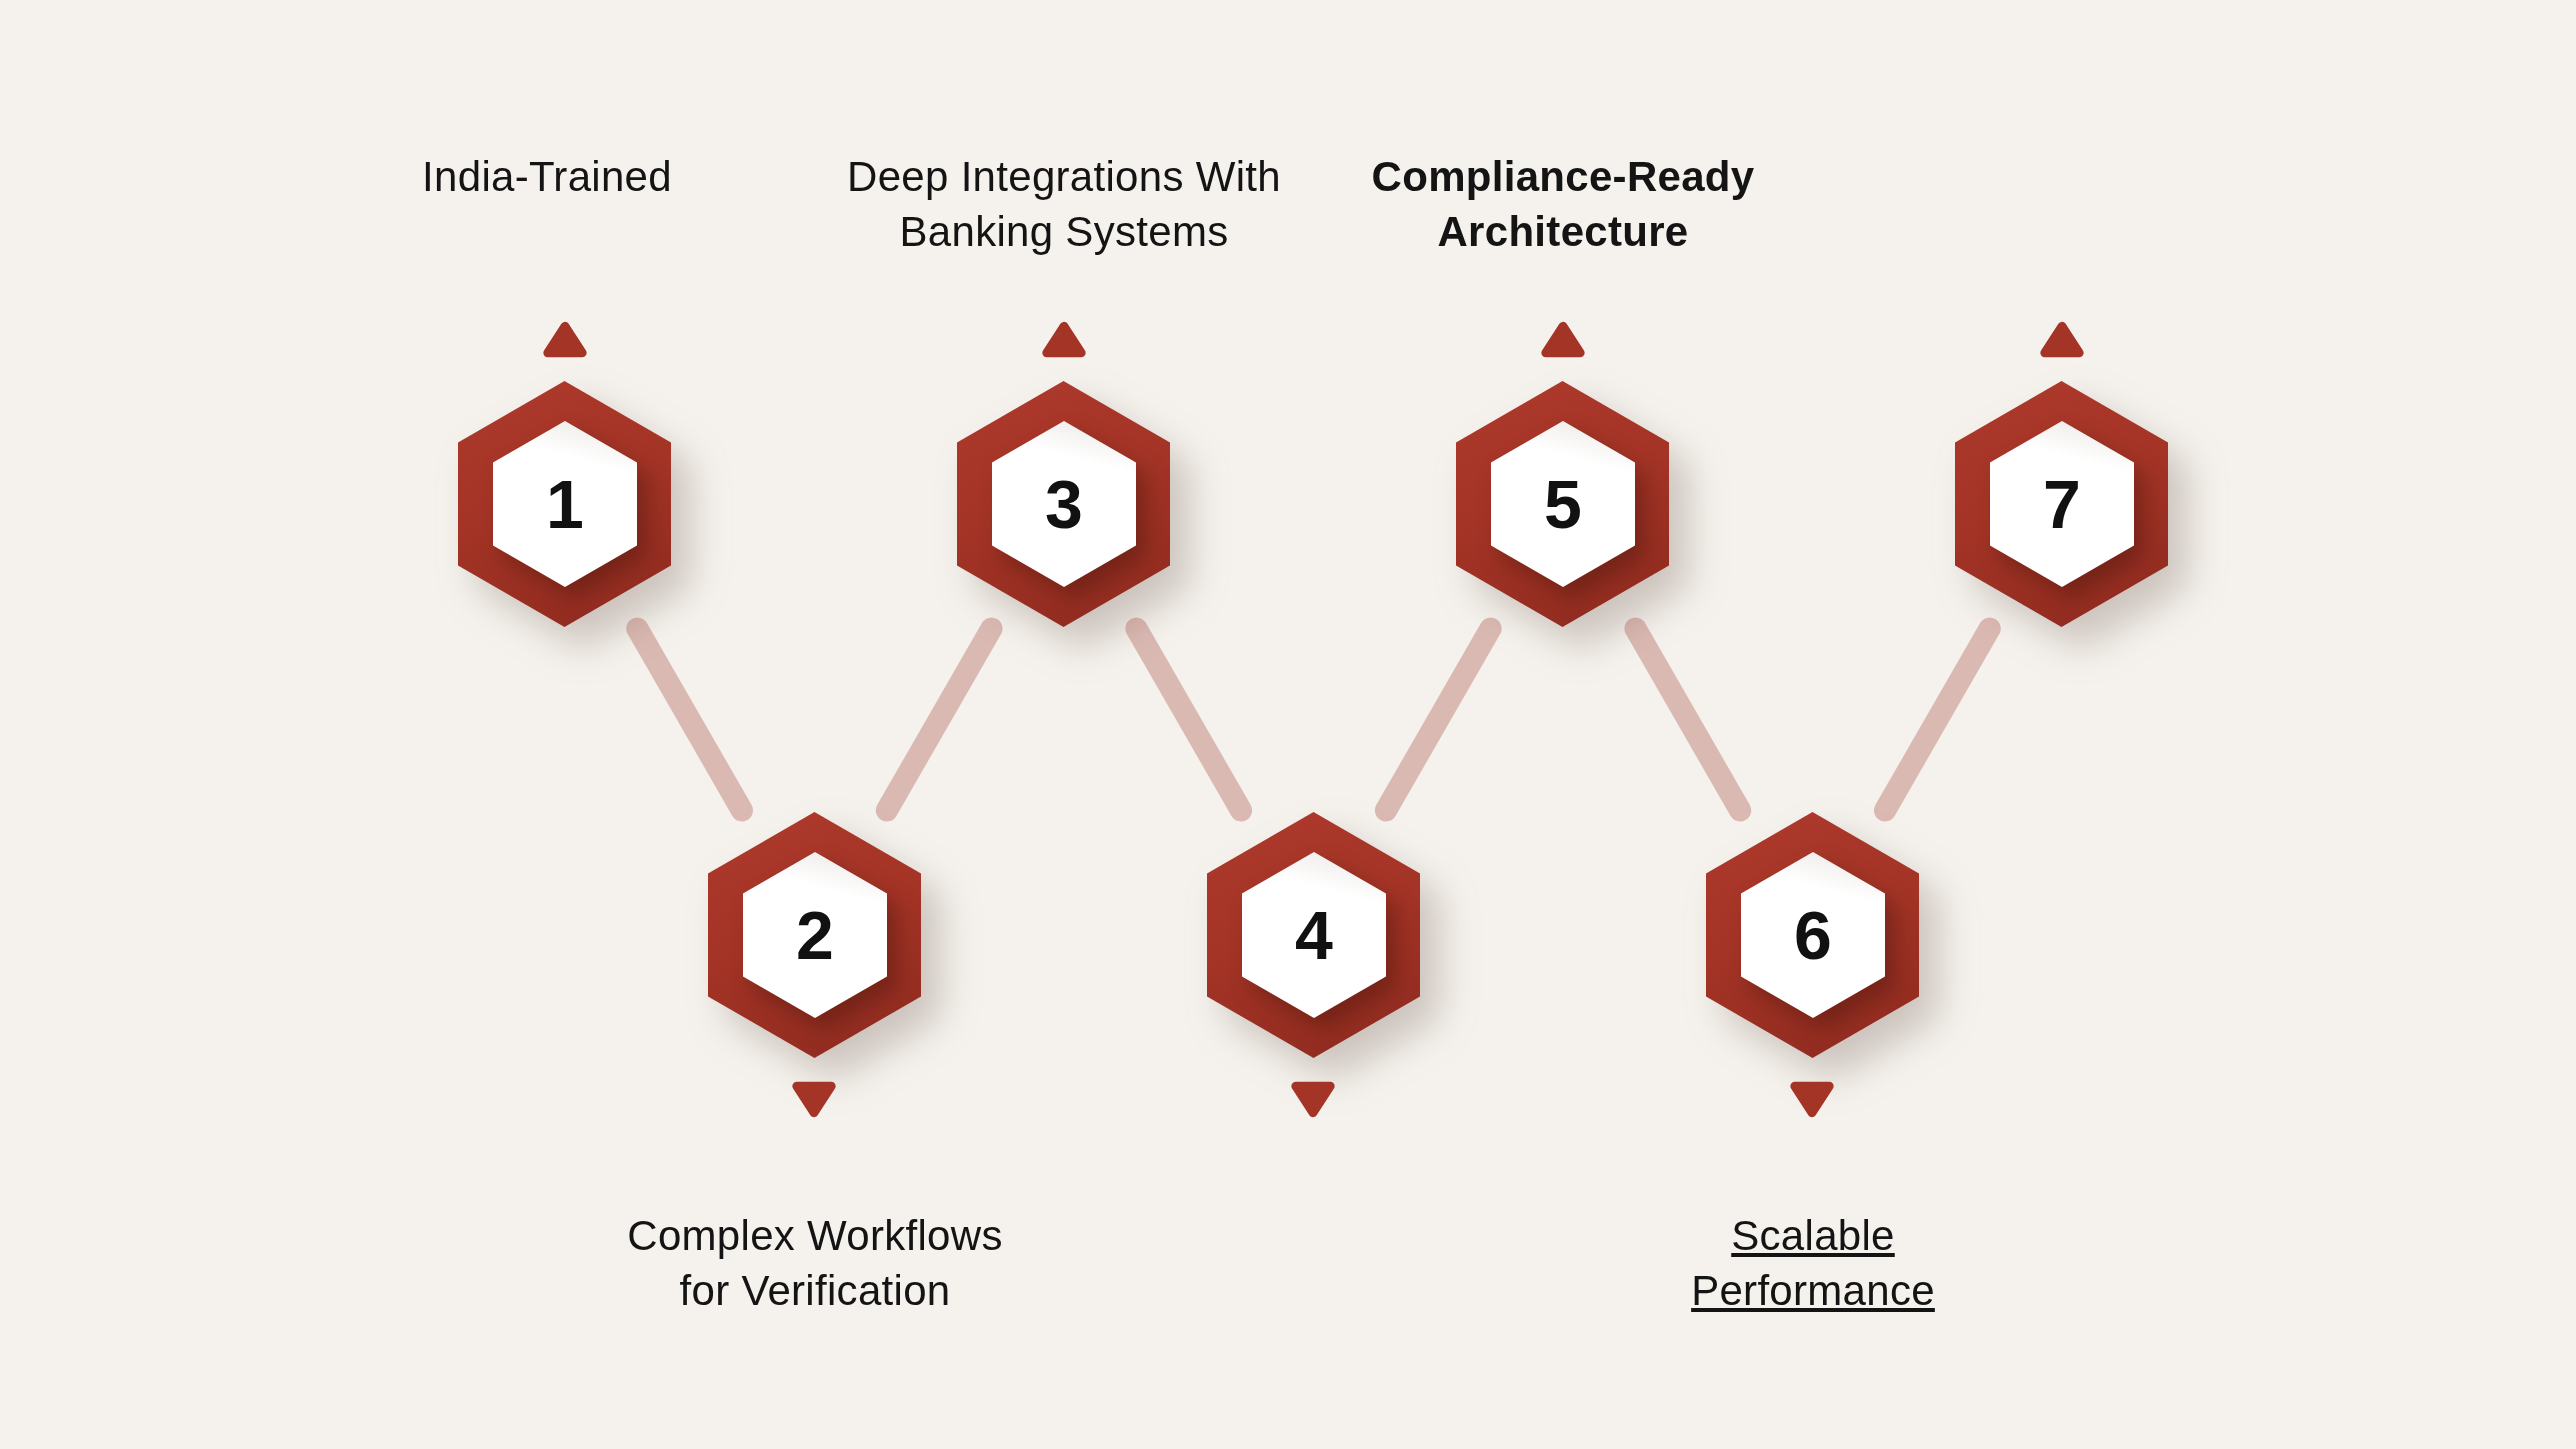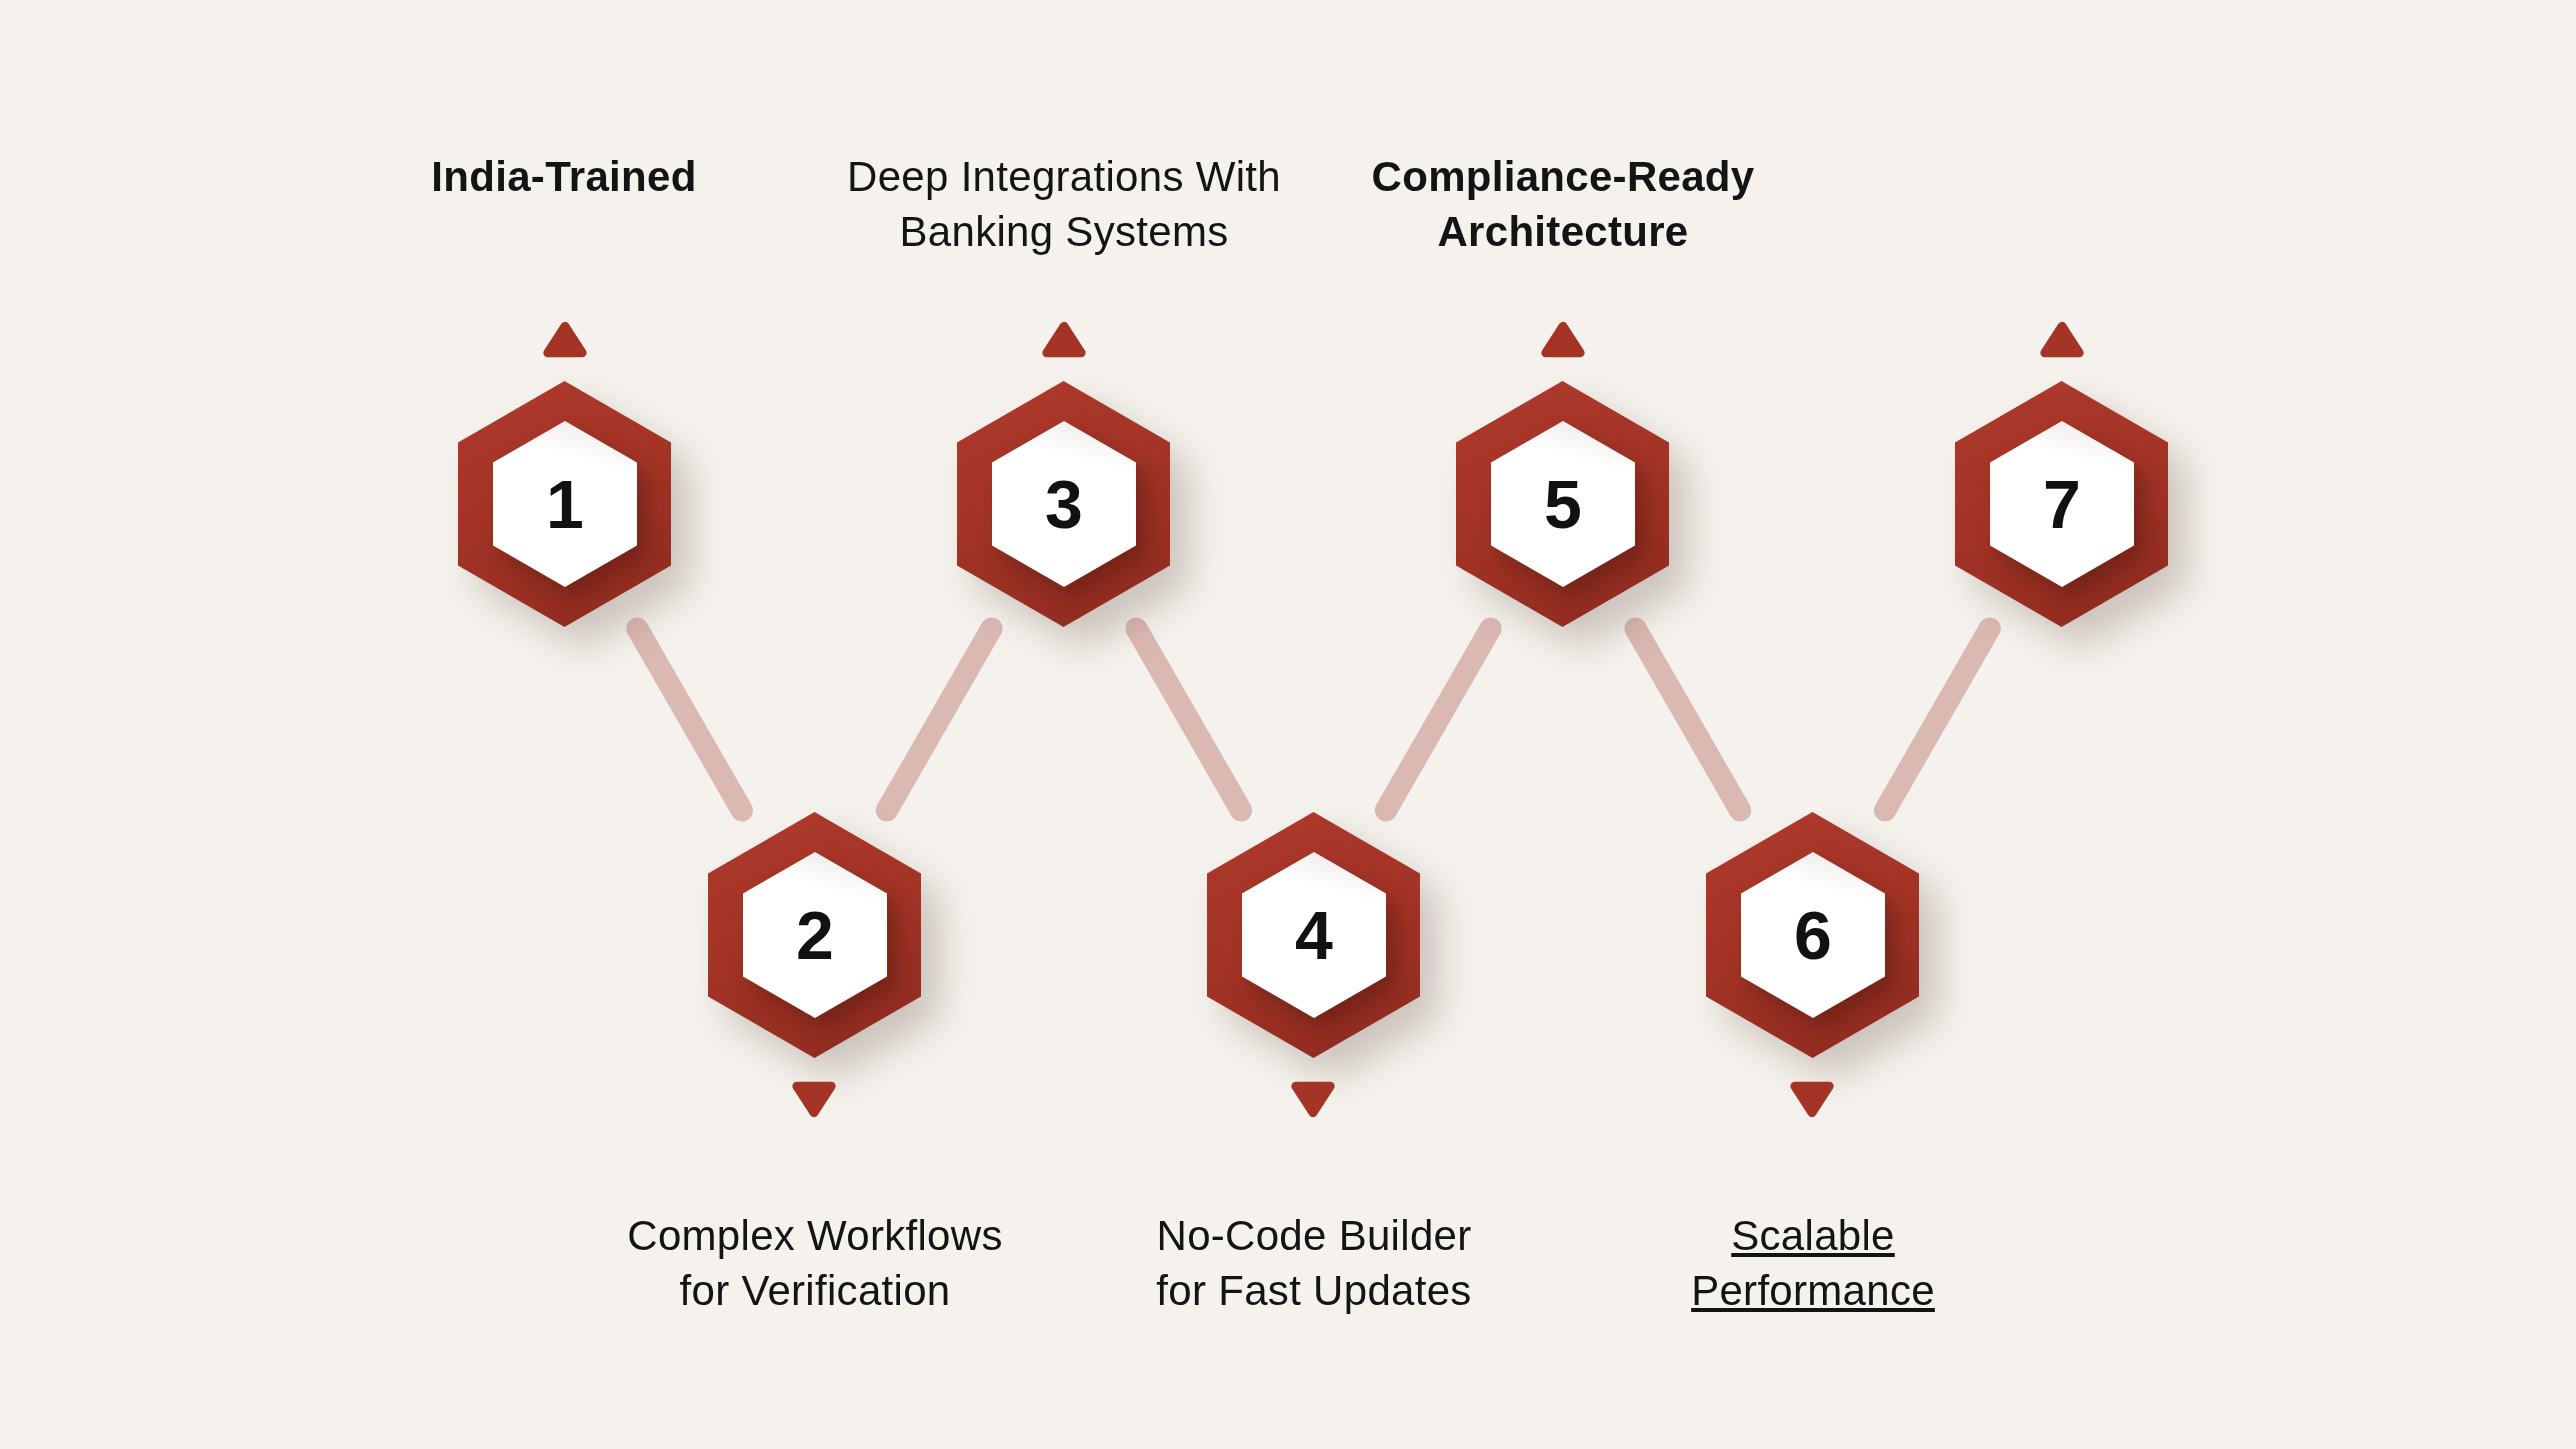--- a/index.html
+++ b/index.html
@@ -84,21 +84,21 @@
 
   <svg id="connector-layer" viewBox="0 0 3840 2160">
     <line class="connector" x1="950" y1="937" x2="1106" y2="1208"></line>
     <line class="connector" x1="1322" y1="1208" x2="1478" y2="937"></line>
     <line class="connector" x1="1694" y1="937" x2="1850" y2="1208"></line>
     <line class="connector" x1="2066" y1="1208" x2="2222" y2="937"></line>
     <line class="connector" x1="2438" y1="937" x2="2594" y2="1208"></line>
     <line class="connector" x1="2810" y1="1208" x2="2966" y2="937"></line>
   </svg>
 
-  <div class="label" style="left:282px; top:149px;font-weight:bold;">
+  <div class="label" style="left:265px; top:149px;">
     <div>India-Trained</div>
   </div>
   <svg class="arrow" style="left:541px; top:320px;" viewBox="0 0 72 58">
     <path d="M36 9 L62 49 L10 49 Z" fill="#A43426" stroke="#A43426" stroke-width="13" stroke-linejoin="round"></path>
   </svg>
   <div class="hex-shadow" style="left:458px; top:381px;">
     <div class="hex-outer">
       <div class="hex-inner-wrap">
         <div class="hex-inner">
           <span class="hex-number">1</span>
@@ -146,24 +146,20 @@
       <div class="hex-inner-wrap">
         <div class="hex-inner">
           <span class="hex-number">4</span>
         </div>
       </div>
     </div>
   </div>
   <svg class="arrow" style="left:1289px; top:1080px;" viewBox="0 0 72 58">
     <path d="M10 9 L62 9 L36 49 Z" fill="#A43426" stroke="#A43426" stroke-width="13" stroke-linejoin="round"></path>
   </svg>
-  <div class="label" style="left:1032px; top:1208px;">
-    <div>No-Code Builder</div>
-    <div>for Fast Updates</div>
-  </div>
 
   <div class="label" style="left:1281px; top:149px;font-weight:bold;">
     <div>Compliance-Ready</div>
     <div>Architecture</div>
   </div>
   <svg class="arrow" style="left:1539px; top:320px;" viewBox="0 0 72 58">
     <path d="M36 9 L62 49 L10 49 Z" fill="#A43426" stroke="#A43426" stroke-width="13" stroke-linejoin="round"></path>
   </svg>
   <div class="hex-shadow" style="left:1456px; top:381px;">
     <div class="hex-outer">

